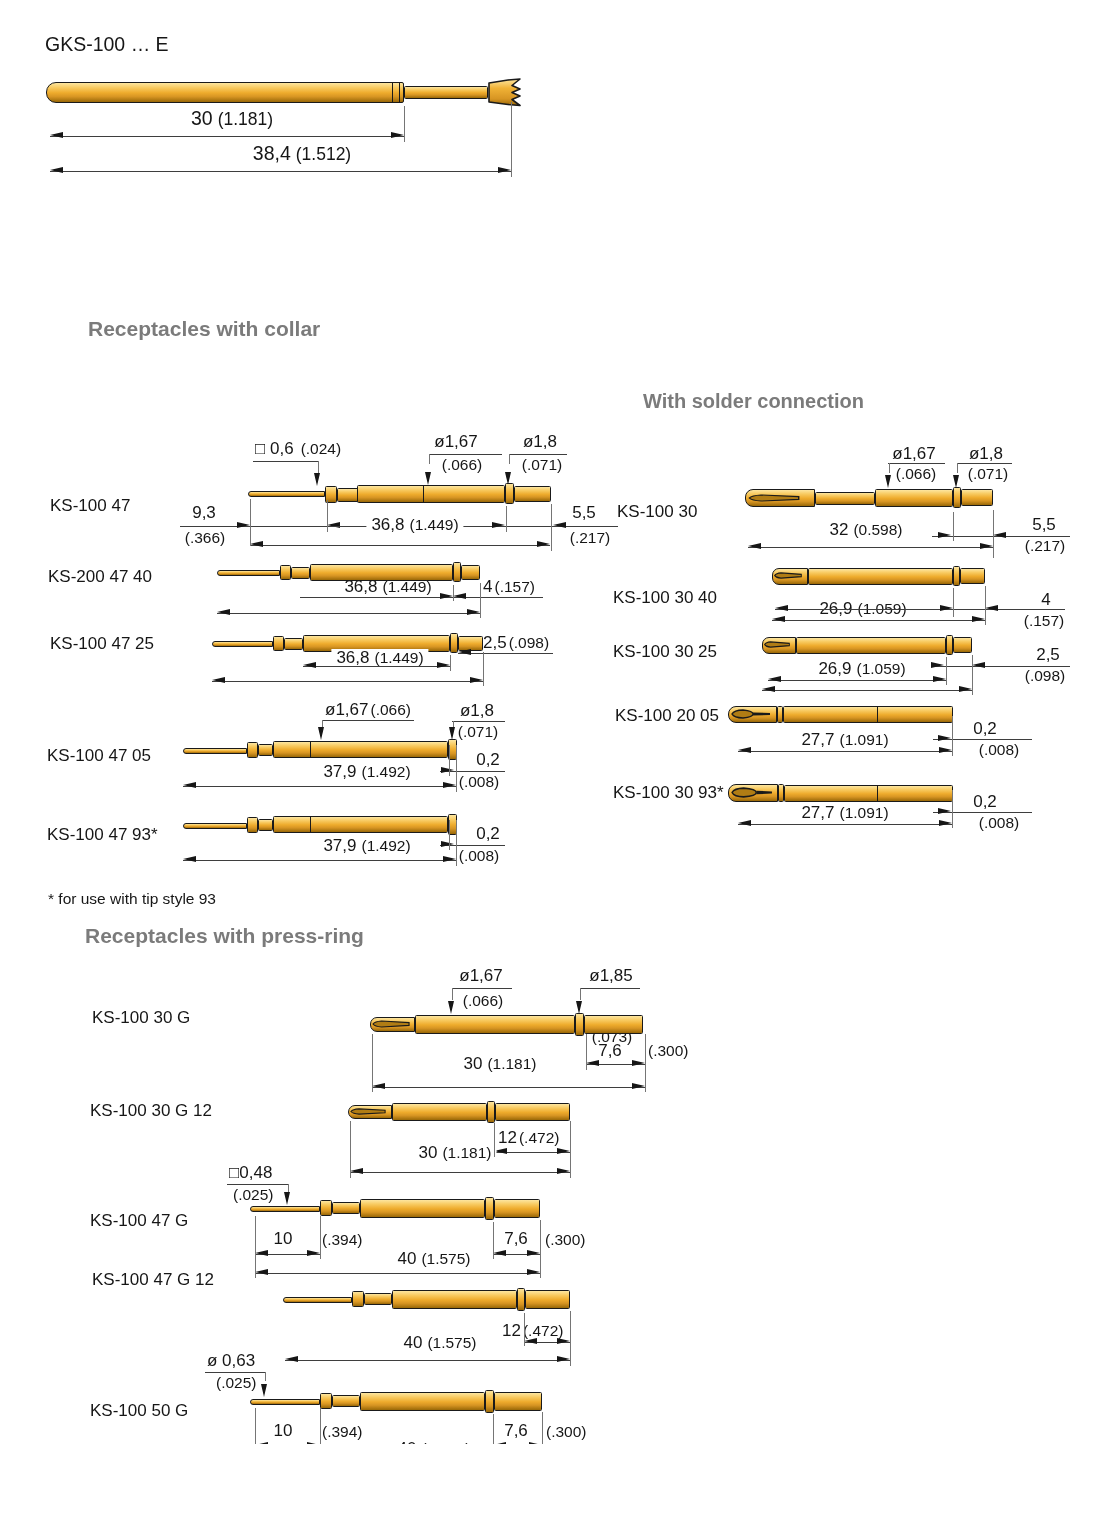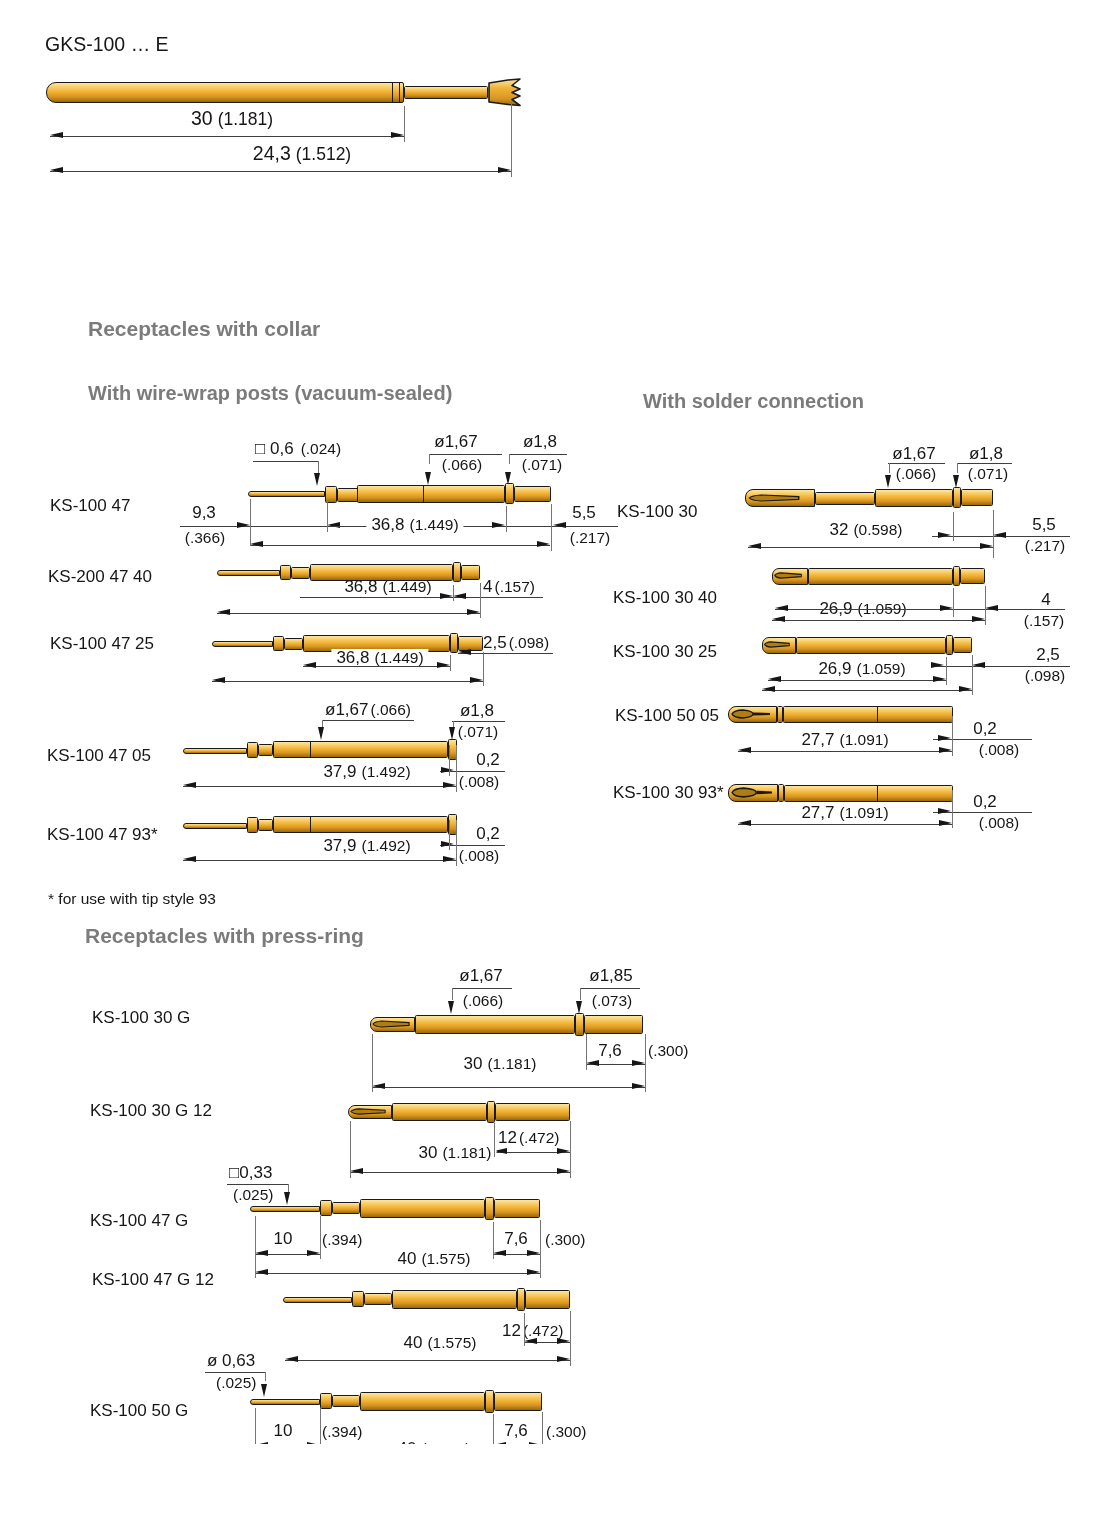--- a/index.html
+++ b/index.html
@@ -52,29 +52,28 @@
   <div class="vl" style="left:404px;top:106px;height:36px"></div>
   <div class="vl" style="left:511px;top:102px;height:75px"></div>
   <div class="t c" style="left:232px;top:108px">
     <span class="bn">30</span>
     <span class="bi">(1.181)</span>
   </div>
   <div class="hl" style="left:50px;top:136px;width:354px"></div>
   <div class="arl" style="left:50px;top:132px"></div>
   <div class="arr" style="left:391px;top:132px"></div>
   <div class="t c" style="left:302px;top:143px">
-    <span class="bn">24,3</span>
+    <span class="bn">38,4</span>
     <span class="bi">(1.512)</span>
   </div>
   <div class="hl" style="left:50px;top:171px;width:461px"></div>
   <div class="arl" style="left:50px;top:167px"></div>
   <div class="arr" style="left:498px;top:167px"></div>
 
   <div class="t h1" style="left:88px;top:318px">Receptacles with collar</div>
-  <div class="t h2" style="left:88px;top:383px">With wire-wrap posts (vacuum-sealed)</div>
   <div class="t h2" style="left:643px;top:391px">With solder connection</div>
 
   <div class="t n" style="left:50px;top:497px">KS-100 47</div>
   <div class="t c0 g7" style="left:255px;top:440px">
     <span class="n">□ 0,6</span>
     <span class="i">(.024)</span>
   </div>
   <div class="hl" style="left:253px;top:461px;width:65px"></div>
   <div class="vl" style="left:318px;top:461px;height:12px"></div>
   <div class="ard" style="left:314px;top:473px"></div>
@@ -301,21 +300,21 @@
   </div>
   <div class="hl" style="left:768px;top:680px;width:178px"></div>
   <div class="arl" style="left:768px;top:676px"></div>
   <div class="arr" style="left:933px;top:676px"></div>
   <div class="hl" style="left:762px;top:690px;width:210px"></div>
   <div class="arl" style="left:762px;top:686px"></div>
   <div class="arr" style="left:959px;top:686px"></div>
   <div class="vl" style="left:946px;top:657px;height:28px"></div>
   <div class="vl" style="left:972px;top:655px;height:40px"></div>
 
-  <div class="t n" style="left:615px;top:707px">KS-100 50 05</div>
+  <div class="t n" style="left:615px;top:707px">KS-100 20 05</div>
   <div class="g" style="left:728px;top:706px;width:49px;height:17px;border-radius:8px 0 0 8px"></div>
   <svg style="left:731px;top:709px" width="40" height="10" viewBox="0 0 40 8" preserveAspectRatio="none">
     <path d="M1 4 Q3 1 12 0.8 Q22 1.5 22 4 Q22 6.5 12 7.2 Q3 7 1 4 Z" fill="#b07c14" stroke="#1a1a1a" stroke-width="1.2"></path>
     <path d="M22 2.8 L39 3.2 L39 4.8 L22 5.2 Z" fill="#1a1a1a"></path>
   </svg>
   <div class="g" style="left:777px;top:706px;width:6px;height:17px"></div>
   <div class="g" style="left:783px;top:706px;width:170px;height:17px"></div>
   <div class="vs" style="left:877px;top:706px;height:17px"></div>
   <div class="t c" style="left:845px;top:731px">
     <span class="n">27,7</span>
@@ -356,21 +355,21 @@
   <div class="t h1" style="left:85px;top:925px">Receptacles with press-ring</div>
 
   <div class="t n" style="left:92px;top:1009px">KS-100 30 G</div>
   <div class="t cx n" style="left:481px;top:967px">ø1,67</div>
   <div class="hl" style="left:452px;top:988px;width:60px"></div>
   <div class="t cx i" style="left:483px;top:993px">(.066)</div>
   <div class="vl" style="left:452px;top:988px;height:12px"></div>
   <div class="ard" style="left:448px;top:1001px"></div>
   <div class="t cx n" style="left:611px;top:967px">ø1,85</div>
   <div class="hl" style="left:580px;top:988px;width:60px"></div>
-  <div class="t cx i" style="left:612px;top:993px">(.073)</div>
+  <div class="t cx i" style="left:612px;top:1029px">(.073)</div>
   <div class="vl" style="left:580px;top:988px;height:12px"></div>
   <div class="ard" style="left:576px;top:1001px"></div>
   <div class="g" style="left:370px;top:1017px;width:45px;height:15px;border-radius:7px 0 0 7px"></div>
   <svg style="left:372px;top:1020px" width="38" height="8" viewBox="0 0 40 8" preserveAspectRatio="none">
     <path d="M1 4 Q3 1.5 10 1 L39 2.6 L39 5.4 L10 7 Q3 6.5 1 4 Z" fill="#b07c14" stroke="#1a1a1a" stroke-width="1.2"></path>
   </svg>
   <div class="g" style="left:415px;top:1015px;width:160px;height:19px"></div>
   <div class="g" style="left:575px;top:1013px;width:9px;height:23px"></div>
   <div class="g" style="left:584px;top:1015px;width:59px;height:19px"></div>
   <div class="t cx n" style="left:610px;top:1042px">7,6</div>
@@ -409,21 +408,21 @@
     <span class="i">(1.181)</span>
   </div>
   <div class="hl" style="left:350px;top:1172px;width:220px"></div>
   <div class="arl" style="left:350px;top:1168px"></div>
   <div class="arr" style="left:557px;top:1168px"></div>
   <div class="vl" style="left:494px;top:1123px;height:34px"></div>
   <div class="vl" style="left:570px;top:1121px;height:57px"></div>
   <div class="vl" style="left:350px;top:1121px;height:57px"></div>
 
   <div class="t n" style="left:90px;top:1212px">KS-100 47 G</div>
-  <div class="t n" style="left:229px;top:1164px">□0,33</div>
+  <div class="t n" style="left:229px;top:1164px">□0,48</div>
   <div class="hl" style="left:227px;top:1184px;width:61px"></div>
   <div class="t i" style="left:233px;top:1187px">(.025)</div>
   <div class="vl" style="left:288px;top:1184px;height:9px"></div>
   <div class="ard" style="left:284px;top:1192px"></div>
   <div class="g" style="left:250px;top:1206px;width:70px;height:6px;border-radius:3px 0 0 3px"></div>
   <div class="g" style="left:320px;top:1200px;width:12px;height:16px"></div>
   <div class="g" style="left:332px;top:1202px;width:28px;height:12px"></div>
   <div class="g" style="left:360px;top:1199px;width:125px;height:19px"></div>
   <div class="g" style="left:485px;top:1197px;width:9px;height:23px"></div>
   <div class="g" style="left:494px;top:1199px;width:46px;height:19px"></div>

